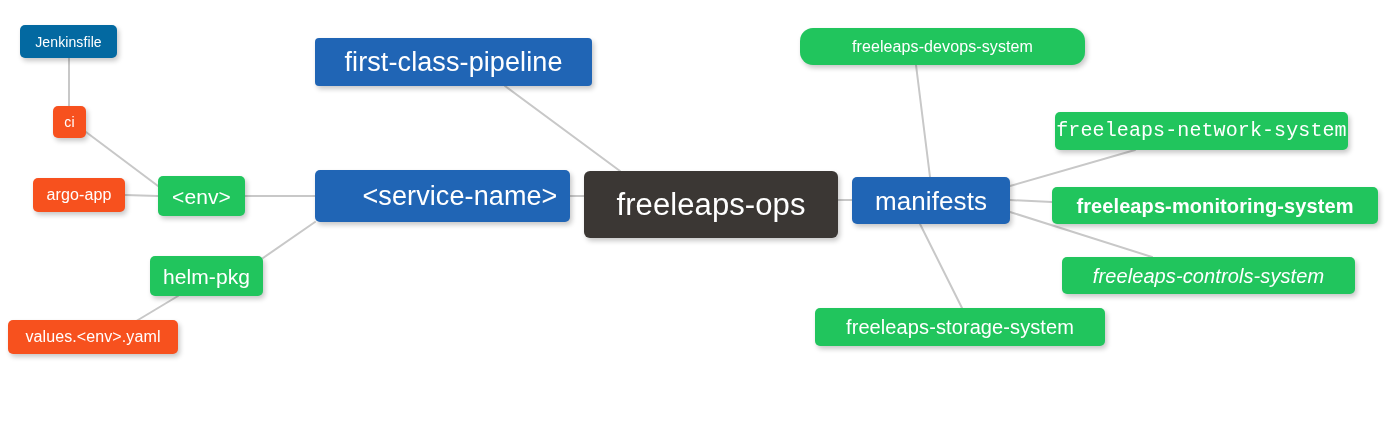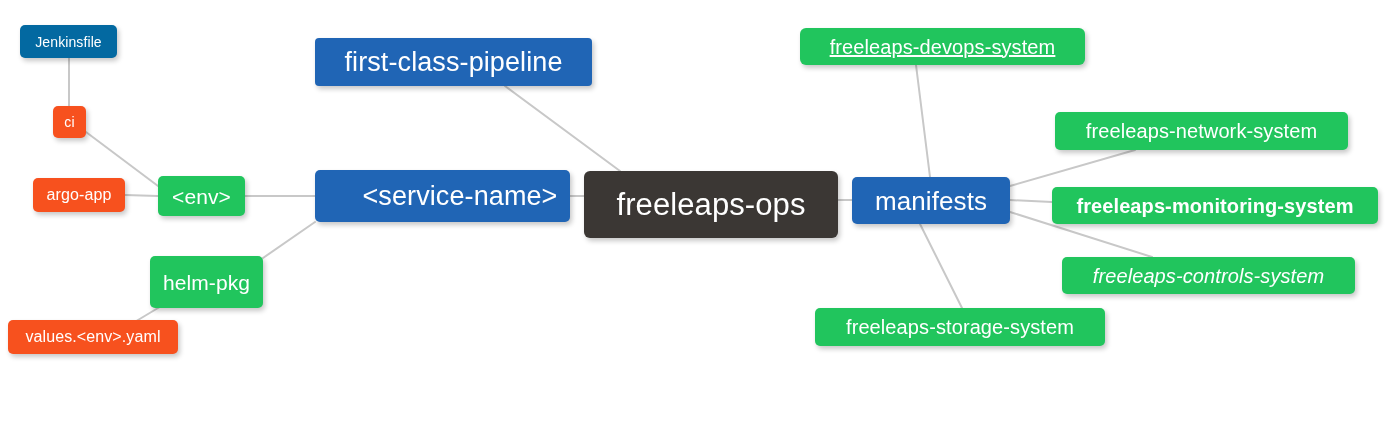--- a/index.html
+++ b/index.html
@@ -71,42 +71,42 @@
       </div>
       <div class="node" style="left: 53px; top: 106px; width: 33px; height: 32px; background: rgb(247, 81, 30); font-size: 14px; border-radius: 5px;">
         <span class="node-label">ci</span>
       </div>
       <div class="node" style="left: 33px; top: 178px; width: 92px; height: 34px; background: rgb(247, 81, 30); font-size: 16px; border-radius: 5px; text-align: center;">
         <span class="node-label">argo-app</span>
       </div>
       <div class="node" style="left: 158px; top: 176px; width: 87px; height: 40px; background: rgb(33, 197, 93); font-size: 21px; border-radius: 5px;">
         <span class="node-label">&lt;env&gt;</span>
       </div>
-      <div class="node" style="left: 150px; top: 256px; width: 113px; height: 52px; background: rgb(33, 197, 93); font-size: 21px; border-radius: 5px;">
+      <div class="node" style="left: 150px; top: 256px; width: 113px; height: 40px; background: rgb(33, 197, 93); font-size: 21px; border-radius: 5px;">
         <span class="node-label">helm-pkg</span>
       </div>
       <div class="node" style="left: 8px; top: 320px; width: 170px; height: 34px; background: rgb(247, 81, 30); font-size: 16px; border-radius: 5px;">
         <span class="node-label">values.&lt;env&gt;.yaml</span>
       </div>
       <div class="node" style="left: 315px; top: 38px; width: 277px; height: 48px; background: rgb(32, 101, 181); font-size: 27px; border-radius: 4px;">
         <span class="node-label">first-class-pipeline</span>
       </div>
       <div class="node" style="left: 315px; top: 170px; width: 255px; height: 52px; background: rgb(32, 101, 181); font-size: 27px; border-radius: 5px; padding-left: 35px;">
         <span class="node-label">&lt;service-name&gt;</span>
       </div>
       <div class="node" style="left: 584px; top: 171px; width: 254px; height: 67px; background: rgb(59, 55, 52); font-size: 31px; border-radius: 6px;">
         <span class="node-label">freeleaps-ops</span>
       </div>
       <div class="node" style="left: 852px; top: 177px; width: 158px; height: 47px; background: rgb(32, 101, 181); font-size: 26px; border-radius: 5px;">
         <span class="node-label">manifests</span>
       </div>
-      <div class="node" style="left: 800px; top: 28px; width: 285px; height: 37px; background: rgb(33, 197, 93); font-size: 20px; border-radius: 6px; text-decoration: underline;">
+      <div class="node" style="left: 800px; top: 28px; width: 285px; height: 37px; background: rgb(33, 197, 93); font-size: 16px; border-radius: 13px;">
         <span class="node-label">freeleaps-devops-system</span>
       </div>
-      <div class="node" style="left: 1055px; top: 112px; width: 293px; height: 38px; background: rgb(33, 197, 93); font-size: 20px; border-radius: 5px;">
+      <div class="node" style="left: 1055px; top: 112px; width: 293px; height: 38px; background: rgb(33, 197, 93); font-size: 20px; border-radius: 5px; font-family: Liberation Mono, monospace;">
         <span class="node-label">freeleaps-network-system</span>
       </div>
       <div class="node" style="left: 1052px; top: 187px; width: 326px; height: 37px; background: rgb(33, 197, 93); font-size: 20px; border-radius: 5px; font-weight: bold;">
         <span class="node-label">freeleaps-monitoring-system</span>
       </div>
       <div class="node" style="left: 1062px; top: 257px; width: 293px; height: 37px; background: rgb(33, 197, 93); font-size: 20px; border-radius: 5px; font-style: italic;">
         <span class="node-label">freeleaps-controls-system</span>
       </div>
       <div class="node" style="left: 815px; top: 308px; width: 290px; height: 38px; background: rgb(33, 197, 93); font-size: 20px; border-radius: 5px;">
         <span class="node-label">freeleaps-storage-system</span>

